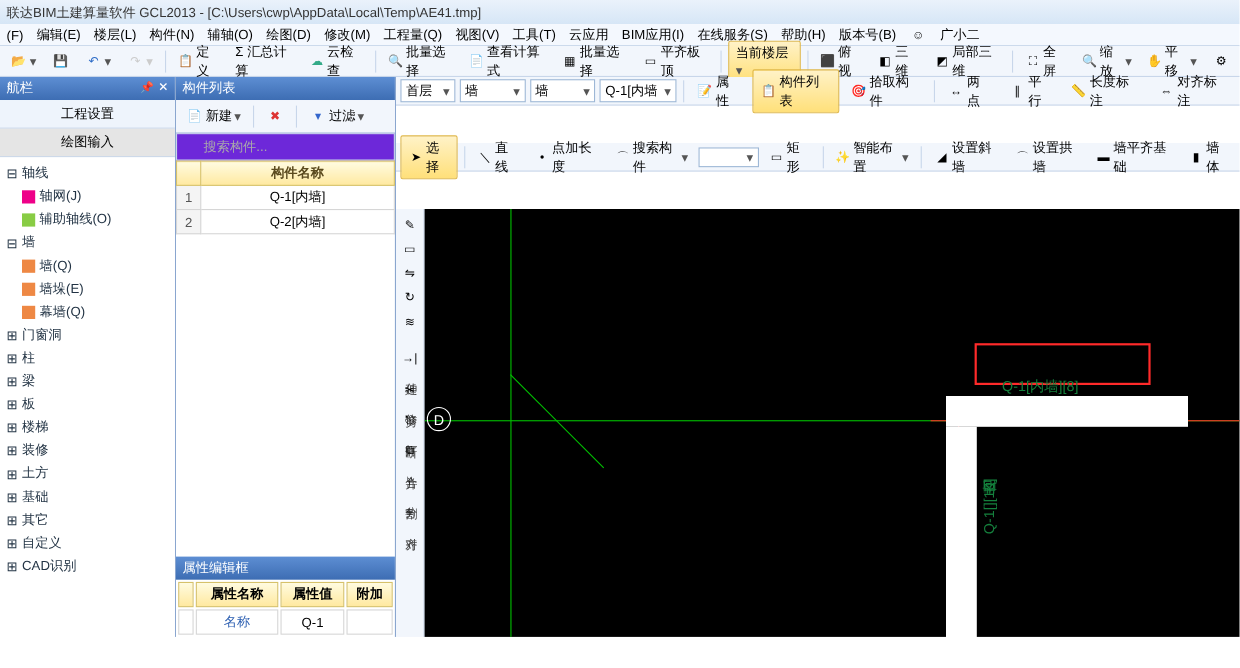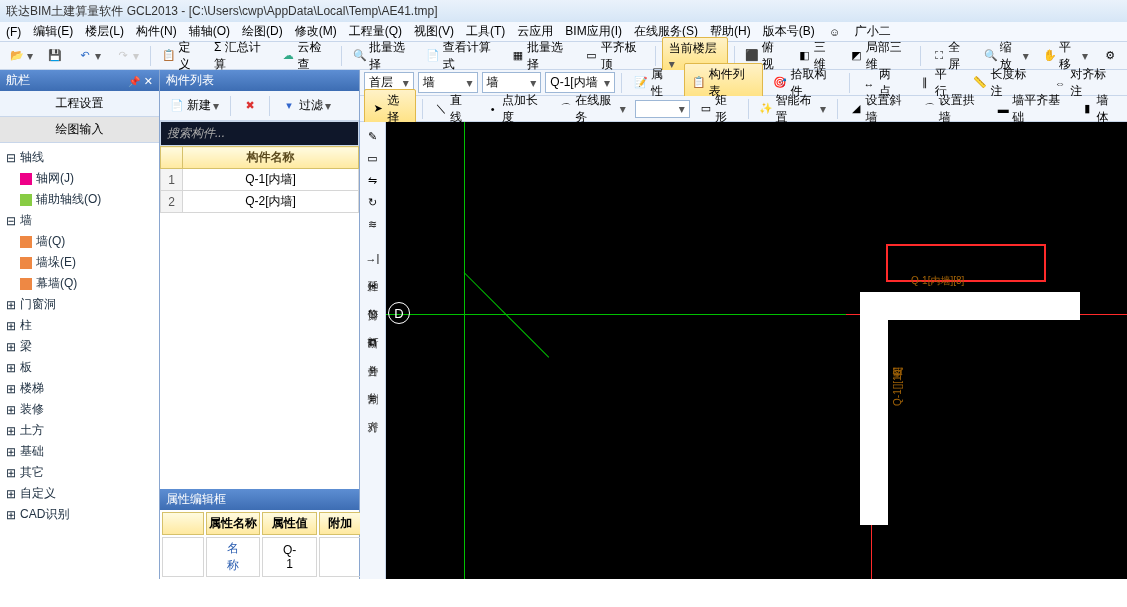--- a/index.html
+++ b/index.html
@@ -14,58 +14,58 @@
   
   .toolbar { height: 28px; background:#f2f6fc; display:flex; align-items:center; gap:4px; padding:0 4px; border-bottom:1px solid #c8d6ea; }
   .tbtn { display:flex; align-items:center; gap:2px; padding:2px 4px; border:1px solid transparent; border-radius:2px; cursor:pointer; }
   .ico { width:16px; height:16px; display:inline-flex; align-items:center; justify-content:center; font-size:11px; }
   .sep { width:1px; height:20px; background:#c8d6ea; margin:0 2px; }
   .highlight-btn { background:linear-gradient(#fff2c7,#ffe07a); border:1px solid #e0b84a; padding:2px 6px; border-radius:2px; }
 
   
   .body { display:flex; height: calc(607px - 22px - 20px - 28px - 28px); }
   .navcol { width:160px; border-right:1px solid #8aa6cf; display:flex; flex-direction:column; }
-  .navhead { background:linear-gradient(#5d8ed3,#3d6db3); color:#fff; padding:2px 6px; display:flex; align-items:center; justify-content:space-between; }
+  .navhead { background:linear-gradient(#5d8ed3,#3d6db3); color:#fff; padding:2px 6px; display:flex; align-items:flex-start; justify-content:space-between; }
   .navtab { background:#eef4fc; border-bottom:1px solid #c8d6ea; text-align:center; padding:4px 0; }
   .navtab.active { background:#e5e5e5; }
   .tree { flex:1; overflow:auto; padding:4px 2px; background:#fff; }
   .tree-item { display:flex; align-items:center; gap:4px; padding:2px 4px; color:#234; }
   .tree-sub { padding-left:18px; }
   .tree-ico { width:12px; height:12px; display:inline-block; }
 
   .listcol { width:200px; border-right:1px solid #8aa6cf; display:flex; flex-direction:column; }
   .listhead { background:linear-gradient(#5d8ed3,#3d6db3); color:#fff; padding:2px 6px; }
   .list-toolbar { background:#f2f6fc; border-bottom:1px solid #c8d6ea; padding:3px 4px; display:flex; gap:4px; align-items:center; }
-  .search { border:1px solid #c8d6ea; background:#0f172a; padding:3px 6px; color:#aaa;font-style:italic; }
+  .search { border:1px solid #c8d6ea; background:#6d28d9; padding:3px 24px; color:#aaa; }
   .ctable { border-collapse:collapse; width:100%; }
   .ctable th { background:linear-gradient(#fffbe0,#ffe9a0); border:1px solid #d6c16a; padding:2px; text-align:center; color:#5b4a1e;}
   .ctable td { border:1px solid #d6d6d6; padding:2px 4px; text-align:center; }
   .ctable td.rownum { background:#f4f4f4; width:22px; color:#555;}
   .sel-row td { background:#fff; }
   .prophead { background:linear-gradient(#5d8ed3,#3d6db3); color:#fff; padding:2px 6px;margin-top:44px; }
   .proptable th { background:linear-gradient(#fffbe0,#ffe9a0); border:1px solid #d6c16a; padding:2px; }
-  .proptable td { border:1px solid #d6d6d6; padding:2px 20px; text-align:center; }
-
-  .canvascol { flex:1; position:relative; display:flex; flex-direction:column; }
+  .proptable td { border:1px solid #d6d6d6; padding:2px 4px; text-align:center; }
+
+  .canvascol { flex:1; position:relative; display:flex; flex-direction:column;gap:34px; }
   .canvas-toolbar1, .canvas-toolbar2 { background:#f2f6fc; border-bottom:1px solid #c8d6ea; display:flex; align-items:center; gap:4px; padding:2px 4px; height:26px; }
   .sidebar-tools { width:26px; background:#f2f6fc; border-right:1px solid #c8d6ea; display:flex; flex-direction:column; align-items:center; gap:6px; padding-top:6px; }
   .sidelabel { writing-mode: vertical-rl; font-size:11px; color:#444; }
   .canvas-wrap { flex:1; display:flex; }
   .canvas { flex:1; background:#000; position:relative; overflow:hidden; }
 
   .axis-h { position:absolute; left:0; top:192px; width:100%; height:1px; background:#00c000; }
   .axis-v { position:absolute; left:78px; top:0; width:1px; height:100%; background:#00c000; }
   .diag { position:absolute; left:78px; top:150px; width:120px; height:1px; background:#00c000; transform:rotate(45deg); transform-origin:left center; }
   .axis-label { position:absolute; left:2px; top:180px; width:22px; height:22px; border:1.5px solid #fff; border-radius:50%; color:#fff; display:flex; align-items:center; justify-content:center; font-size:13px; }
 
   .wall-h { position:absolute; background:#fff; }
   .redline-h { position:absolute; height:1px; background:#ff2a2a; }
   .redline-v { position:absolute; width:1px; background:#ff2a2a; }
   .redbox { position:absolute; border:2px solid #ff2a2a; }
-  .wall-label { position:absolute; color:#a16207; font-size:10px; }
+  .wall-label { position:absolute; color:#15803d; font-size:13px; }
   .wall-label.vert { writing-mode: vertical-rl; transform: rotate(180deg); }
 
   .dd-small { border:1px solid #9db7d6; background:#fff; padding:1px 4px; display:flex; align-items:center; }
   .dd-small .arrow { margin-left:auto; color:#555;}
   .pin { color:#fff; font-size:10px;}
   .closex { color:#fff; font-size:11px; cursor:pointer;}
 </style>
 </head>
 <body>
 
@@ -376,21 +376,21 @@
       <div class="tbtn">
           <span class="ico">＼</span>
           <span>直线</span>
         </div>
       <div class="tbtn">
           <span class="ico">•</span>
           <span>点加长度</span>
         </div>
       <div class="tbtn">
           <span class="ico">⌒</span>
-          <span>在线服务</span>
+          <span>搜索构件</span>
           <span style="color:#555">▾</span>
         </div>
       <div class="dd-small" style="width:60px">
           <span class="arrow">▾</span>
         </div>
       <div class="tbtn">
           <span class="ico">▭</span>
           <span>矩形</span>
         </div>
       <div class="sep"></div>

